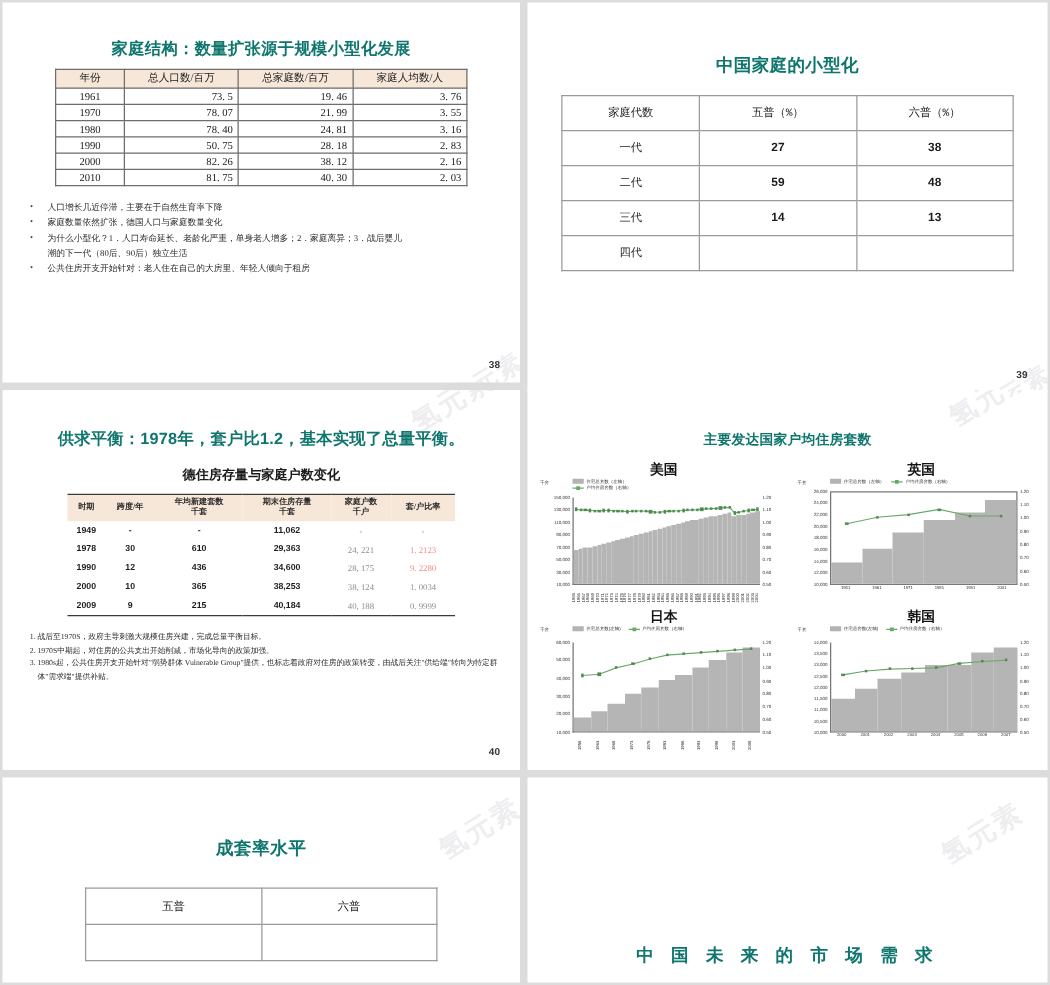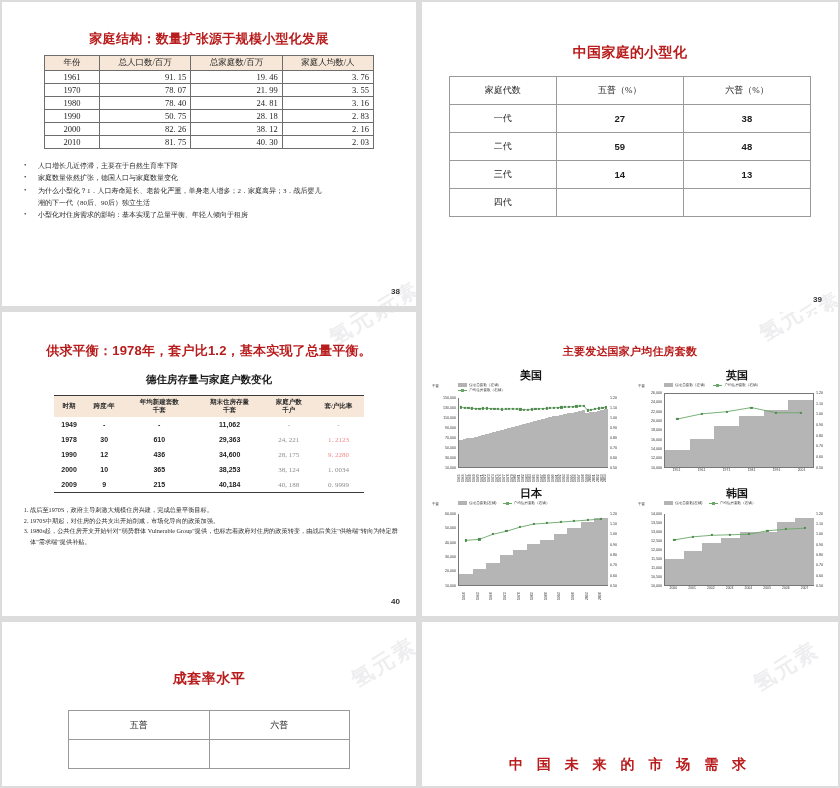--- a/index.html
+++ b/index.html
@@ -8,21 +8,21 @@
        -webkit-font-smoothing:antialiased;}
   .grid{position:relative;width:840px;height:788px;background:#dcdcdc;}
   .slide{position:absolute;background:#ffffff;overflow:hidden;}
   .s1{left:2px;  top:2px;  width:414px;height:304px;}
   .s2{left:422px;top:2px;  width:416px;height:312px;}
   .s3{left:2px;  top:312px;width:414px;height:304px;}
   .s4{left:422px;top:312px;width:416px;height:304px;}
   .s5{left:2px;  top:622px;width:414px;height:164px;}
   .s6{left:422px;top:622px;width:416px;height:164px;}
 
-  .title{color:#b91c1c;font-weight:bold;text-align:center;}
+  .title{color:#0f766e;font-weight:bold;text-align:center;}
   .t1{font-size:13px;margin-top:28px;letter-spacing:.3px;}
   .t2{font-size:14px;margin-top:42px;letter-spacing:.3px;}
   .t3{font-size:13px;margin-top:30px;letter-spacing:.2px;}
   .t4{font-size:11px;margin-top:32px;letter-spacing:.2px;}
   .t5{font-size:14px;margin-top:48px;letter-spacing:.5px;}
   .t6{font-size:14px;letter-spacing:5px;position:absolute;left:0;right:0;bottom:12px;}
 
   .subtitle{text-align:center;color:#1a1a1a;font-weight:bold;
             font-family:"Liberation Serif","DejaVu Serif",serif;}
   .sub1{font-size:10.5px;margin-top:11px;}
@@ -45,21 +45,21 @@
   .bullets li.cont:before{content:"";}
 
   .pgno{position:absolute;right:16px;bottom:10px;font-size:8px;
         color:#333;font-weight:bold;}
 
   
   table.tbl2{border-collapse:collapse;margin:14px auto 0 auto;width:362px;
              border:1.4px solid #4a4a4a;}
   table.tbl2 td{border:1px solid #9a9a9a;height:25px;text-align:center;
              font-size:9px;color:#1c1c1c;}
-  table.tbl2 td.hd{font-family:Liberation Serif, serif;
+  table.tbl2 td.hd{font-family:Liberation Mono, monospace;
              font-size:9px;}
   table.tbl2 td.val{font-weight:bold;font-size:9.5px;}
   table.tbl2 td.lbl{font-family:"Liberation Serif","DejaVu Serif",serif;}
 
   
   .tbl3wrap{margin:8px auto 0 auto;width:310px;}
   table.tbl3{border-collapse:collapse;width:100%;}
   table.tbl3 thead th{background:#f7e7d9;font-size:6.5px;font-weight:bold;
         color:#2b2b2b;padding:2px 1px 3px 1px;text-align:center;line-height:1.25;
         font-family:"Liberation Serif","DejaVu Serif",serif;}
@@ -137,21 +137,21 @@
           <tr>
         <th>年份</th>
         <th>总人口数/百万</th>
         <th>总家庭数/百万</th>
         <th>家庭人均数/人</th>
       </tr>
         </thead>
       <tbody id="tbl1body">
           <tr>
             <td class="yr">1961</td>
-            <td class="numr">91. 15</td>
+            <td class="numr">73. 5</td>
             <td class="numr">19. 46</td>
             <td class="numr">3. 76</td>
           </tr>
           <tr>
             <td class="yr">1970</td>
             <td class="numr">78. 07</td>
             <td class="numr">21. 99</td>
             <td class="numr">3. 55</td>
           </tr>
           <tr>
@@ -178,21 +178,21 @@
             <td class="numr">40. 30</td>
             <td class="numr">2. 03</td>
           </tr>
         </tbody>
     </table>
     <ul class="bullets" id="s1bullets">
         <li>人口增长几近停滞，主要在于自然生育率下降</li>
         <li>家庭数量依然扩张，德国人口与家庭数量变化</li>
         <li>为什么小型化？1．人口寿命延长、老龄化严重，单身老人增多；2．家庭离异；3．战后婴儿</li>
         <li class="cont">潮的下一代（80后、90后）独立生活</li>
-        <li>小型化对住房需求的影响：基本实现了总量平衡、年轻人倾向于租房</li>
+        <li>公共住房开支开始针对：老人住在自己的大房里、年轻人倾向于租房</li>
       </ul>
     <div class="pgno">38</div>
     <div class="wmark" style="right:-6px;bottom:-12px;font-size:20px;">氢元素</div>
   </div>
 
   <div class="slide s2">
     <div class="title t2">中国家庭的小型化</div>
     <table class="tbl2">
       <tbody>
         <tr>

